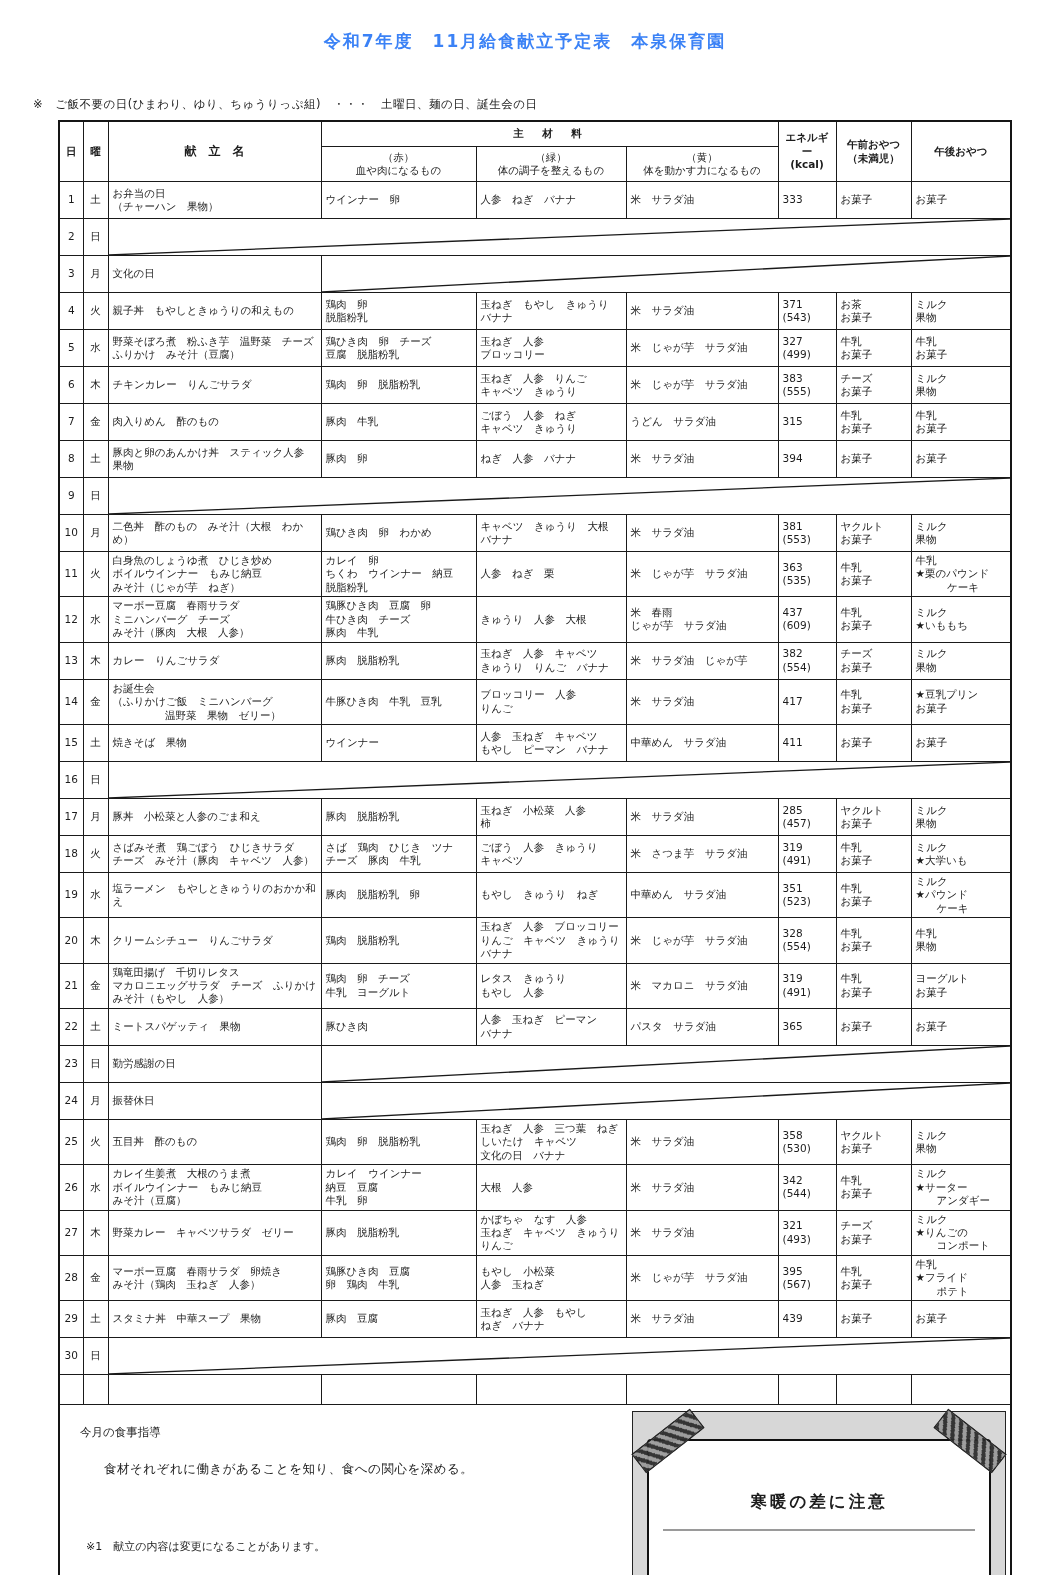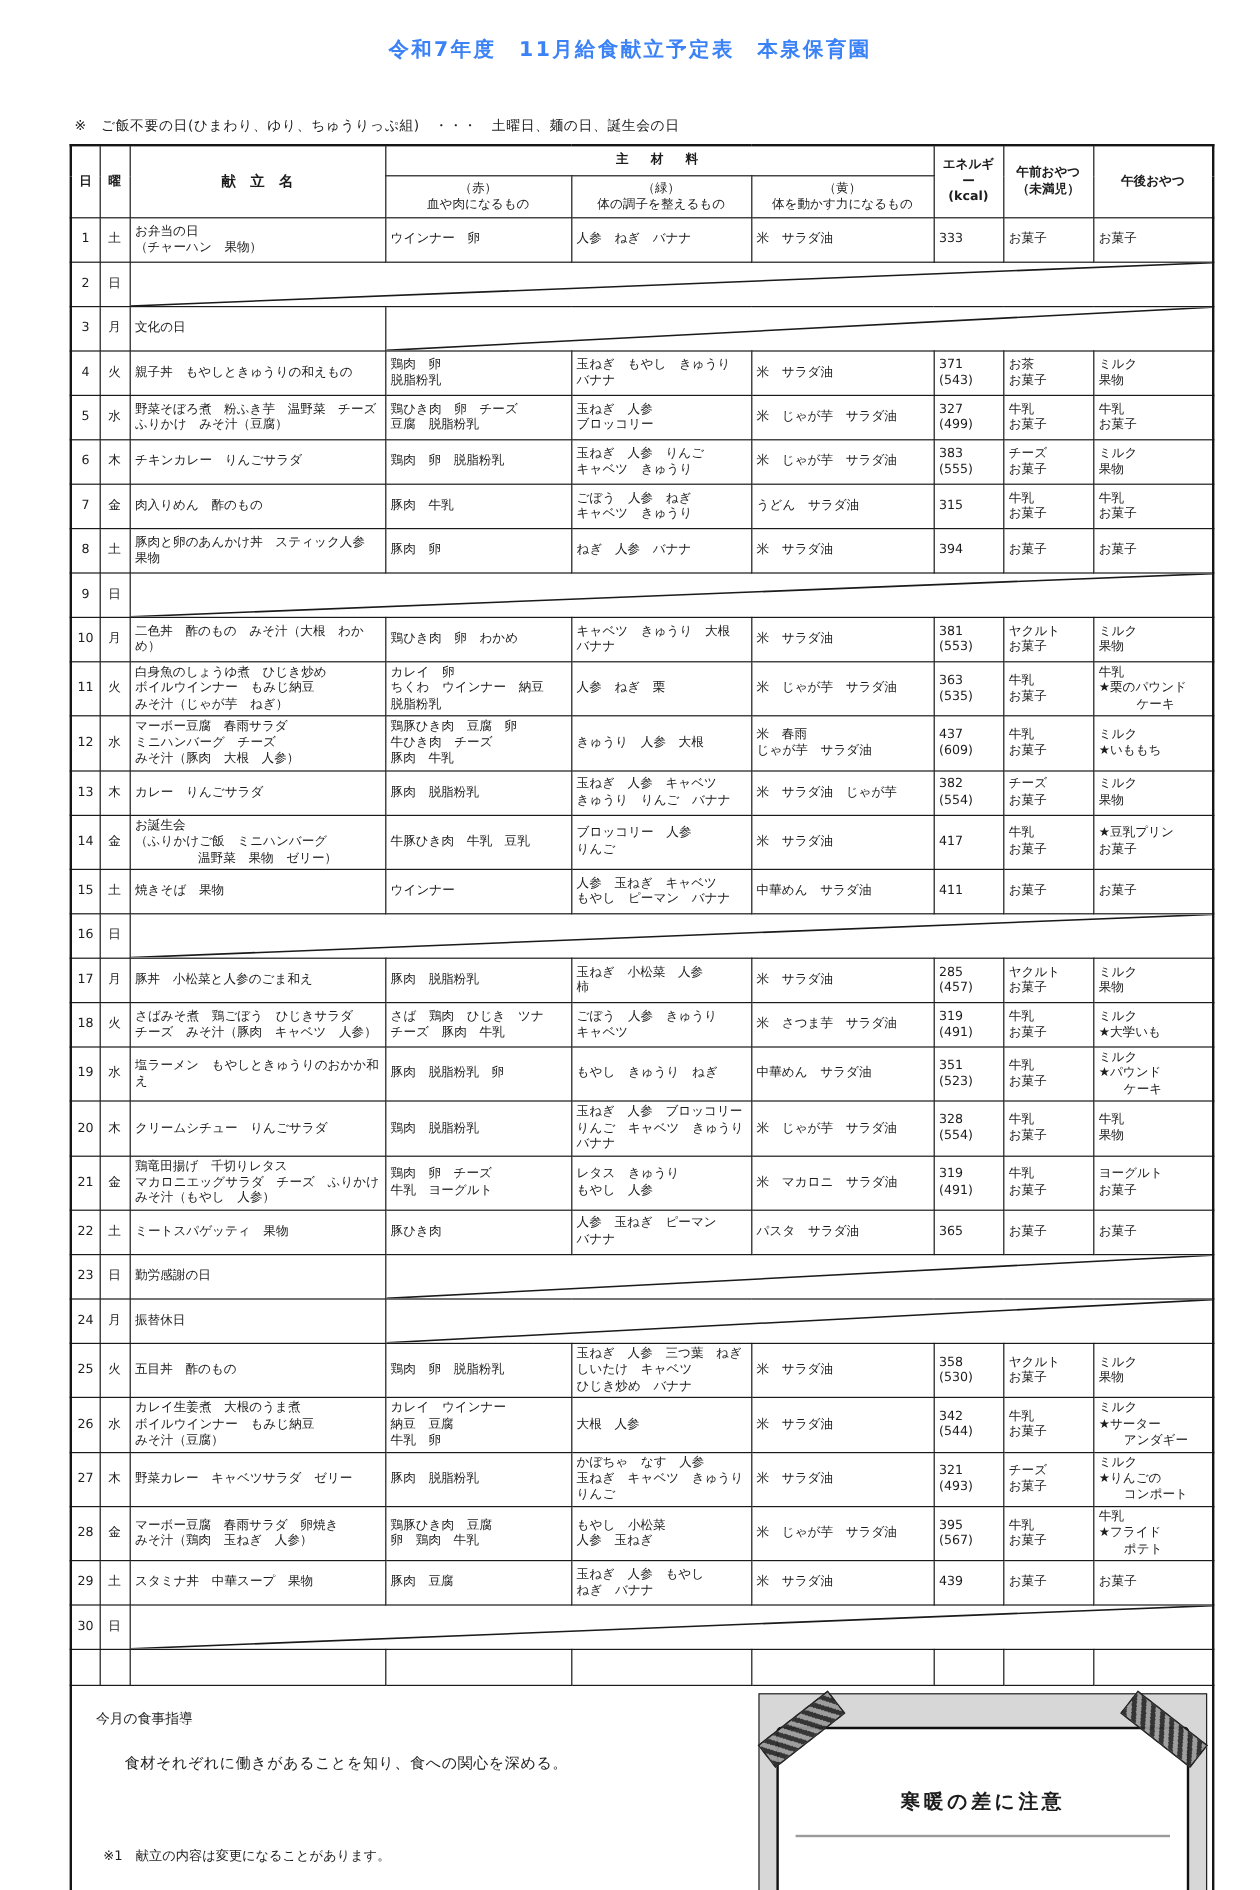--- a/index.html
+++ b/index.html
@@ -6,21 +6,21 @@
   body{
     width:1050px;height:1575px;position:relative;
     font-family:"DejaVu Sans","Liberation Sans",sans-serif;
     color:#1c1c1c;-webkit-font-smoothing:antialiased;
   }
   .page-title{
     padding-top:30px;text-align:center;font-size:17px;font-weight:bold;
     letter-spacing:2px;color:#3b82f6;
   }
   .pre-note{
-    margin:44px 0 8px 62px;font-size:11.5px;letter-spacing:.5px;color:#222;
+    margin:44px 0 8px 33px;font-size:11.5px;letter-spacing:.5px;color:#222;
   }
   table.menu{
     margin-left:58px;border-collapse:collapse;table-layout:fixed;width:952px;
     border:2px solid #151515;
   }
   table.menu th, table.menu td{
     border:1.3px solid #1a1a1a;
     font-size:10.5px;line-height:1.28;vertical-align:middle;
     padding:2px 4px;white-space:pre-line;overflow:hidden;
   }
@@ -424,21 +424,21 @@
             <line x1="0" y1="100" x2="100" y2="0" vector-effect="non-scaling-stroke"></line>
           </svg></td>
       </tr>
       <tr>
         <td class="c-day">25</td>
         <td class="c-week">火</td>
         <td class="c-menu">五目丼　酢のもの</td>
         <td class="c-red">鶏肉　卵　脱脂粉乳</td>
         <td class="c-green">玉ねぎ　人参　三つ葉　ねぎ
 しいたけ　キャベツ
-ひじき炒め　バナナ</td>
+文化の日　バナナ</td>
         <td class="c-yellow">米　サラダ油</td>
         <td class="c-energy">358
 (530)</td>
         <td class="c-am">ヤクルト
 お菓子</td>
         <td class="c-pm">ミルク
 果物</td>
       </tr>
       <tr>
         <td class="c-day">26</td>

